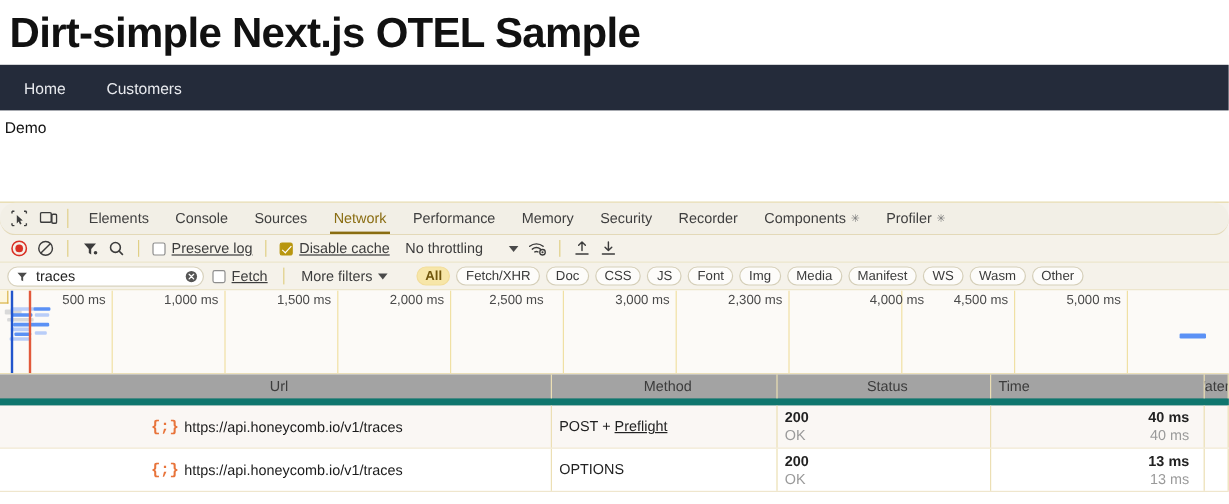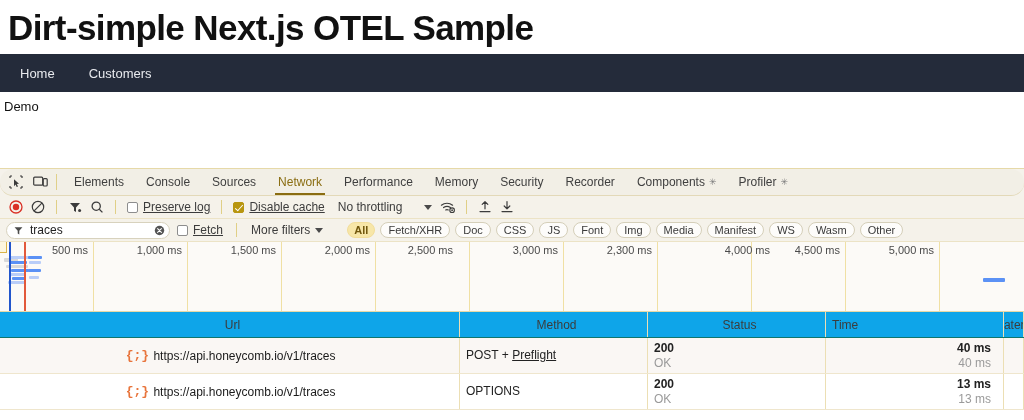--- a/index.html
+++ b/index.html
@@ -205,22 +205,22 @@
   
   .dt-table { position: absolute; left:0; right:0; top: 143px; bottom: 0; background:#fff; }
   .dt-row {
     display: flex;
     align-items: stretch;
     position: relative;
     border-bottom: 1px solid #efe6cd;
   }
   .dt-head {
     height: 26px;
-    background: #0ea5e9;
-    border-bottom: 1px solid #0f766e;
+    background: #a3a3a3;
+    border-bottom: 6px solid #0f766e;
   }
   .dt-head .cell {
     display: flex; align-items: center;
     font-size: 12px; color: #3c3c3c;
     padding-left: 6px;
   }
   .dt-body-row { height: 36px; }
   .dt-body-row.odd { background: #faf7f4; }
   .dt-body-row.even { background: #ffffff; }
   .cell {

